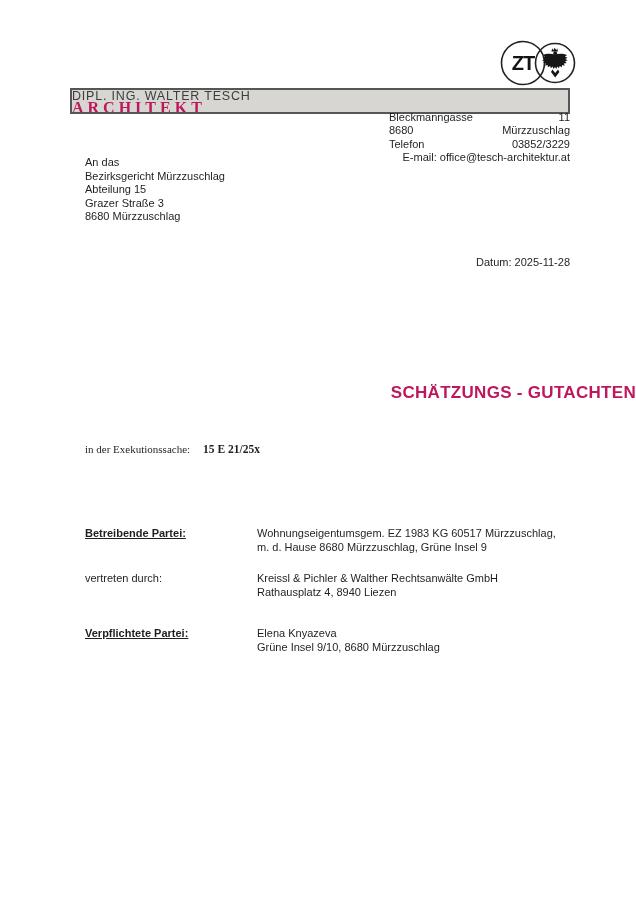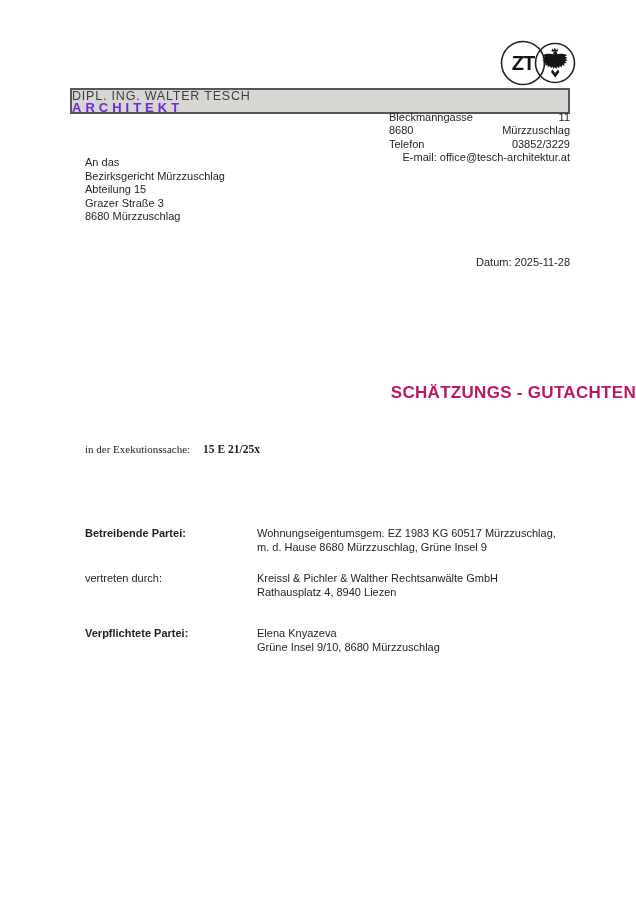--- a/index.html
+++ b/index.html
@@ -52,25 +52,26 @@
     display: block;
     font-size: 12.5px;
     line-height: 12px;
     letter-spacing: 0.8px;
     color: #3d3d3d;
     font-weight: 500;
     margin-top: 0;
   }
   .header-bar .role-line {
     display: block;
-    font-size: 13px;
+    font-size: 16px;
     line-height: 12px;
     font-weight: bold;
     letter-spacing: 4px;
-    color: #6d28d9;
+    color: #be185d;
+    font-family: Liberation Serif, serif;
   }
 
   
   .contact {
     position: absolute;
     top: 111px;
     right: 66px;
     width: 181px;
     font-size: 11px;
     line-height: 13.4px;
@@ -139,21 +140,21 @@
   .party-row {
     display: flex;
     align-items: flex-start;
   }
   .party-row.gap-small { margin-top: 17px; }
   .party-row.gap-large { margin-top: 27px; }
   .party-label {
     width: 172px;
     flex: 0 0 172px;
   }
-  .party-label.bold { font-weight: bold; }
+  .party-label.bold { font-weight: bold; text-decoration: underline; }
   .party-value { flex: 1; }
 </style>
 </head>
 <body>
 
 <div class="page">
 
   <div class="logo">
     <svg width="80" height="46" viewBox="0 0 80 46">
       <circle cx="25" cy="23" r="21.5" fill="none" stroke="#222222" stroke-width="1.6"></circle>

